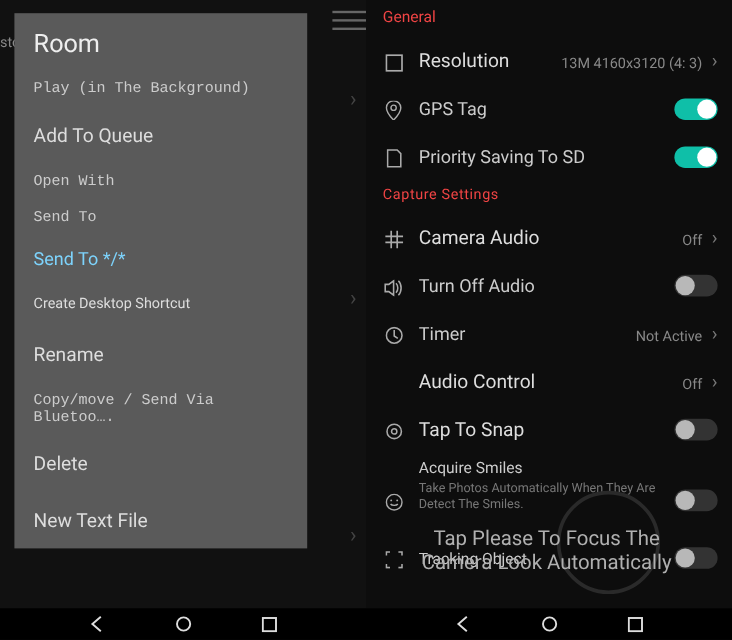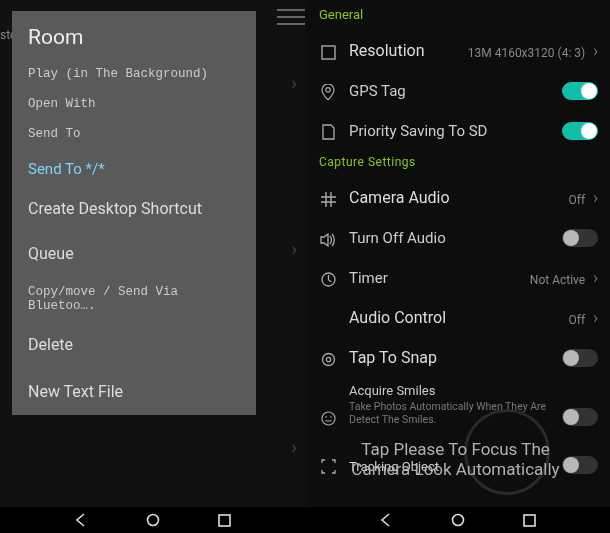--- a/index.html
+++ b/index.html
@@ -24,21 +24,21 @@
       background: #5a5a5a;
       display: flex; flex-direction: column;
       padding: 0;
     }
     .cm-room {
       font-size: 21px;
       color: #eee;
       padding: 14px 16px 10px;
     }
     .cm-item {
-      font-size: 16px;
+      font-size: 12px;
       color: #ddd;
       padding: 10px 16px 12px;
     }
     .cm-item.small { font-size: 12.5px; color: #ccc; padding: 8px 16px; font-family: Liberation Mono, monospace; }
     .cm-item.big { font-size: 16px; padding: 14px 16px; }
     .cm-sendto2 { font-size: 15px; color: #7dd3fc; padding: 11px 16px; }
 
     .left-hamb {
       position: absolute;
       right: 0; top: 6px;
@@ -52,21 +52,21 @@
       color: #444;
       font-size: 18px;
     }
     .left-stub {
       position: absolute; left: 0; top: 28px;
       color: #888; font-size: 12px;
     }
 
     
     .section-h {
-      color: #84cc16; font-size: 13px;
+      color: #ef4444; font-size: 13px;
       padding: 7px 14px 6px;
     }
     .row {
       display: flex; align-items: flex-end;
       padding: 8px 12px;
       position: relative;
       min-height: 40px;
     }
     .row .ico {
       width: 22px; display: flex; justify-content: center;
@@ -127,25 +127,26 @@
       <div></div>
       <div></div>
     </div>
   <span class="left-arr" style="top:72px">›</span>
   <span class="left-arr" style="top:238px">›</span>
   <span class="left-arr" style="top:436px">›</span>
 
   <div class="context-menu">
     <div class="cm-room">Room</div>
     <div class="cm-item small">Play (in The Background)</div>
+    <div class="cm-item big">Add To Queue</div>
     <div class="cm-item small">Open With</div>
     <div class="cm-item small">Send To</div>
     <div class="cm-sendto2">Send To */*</div>
     <div class="cm-item">Create Desktop Shortcut</div>
-    <div class="cm-item big">Queue</div>
+    <div class="cm-item big">Rename</div>
     <div class="cm-item small">Copy/move / Send Via Bluetoo….</div>
     <div class="cm-item big">Delete</div>
     <div class="cm-item big">New Text File</div>
   </div>
 </div>
 
 <div class="panel right">
   <div class="section-h">General</div>
 
   <div class="row">

